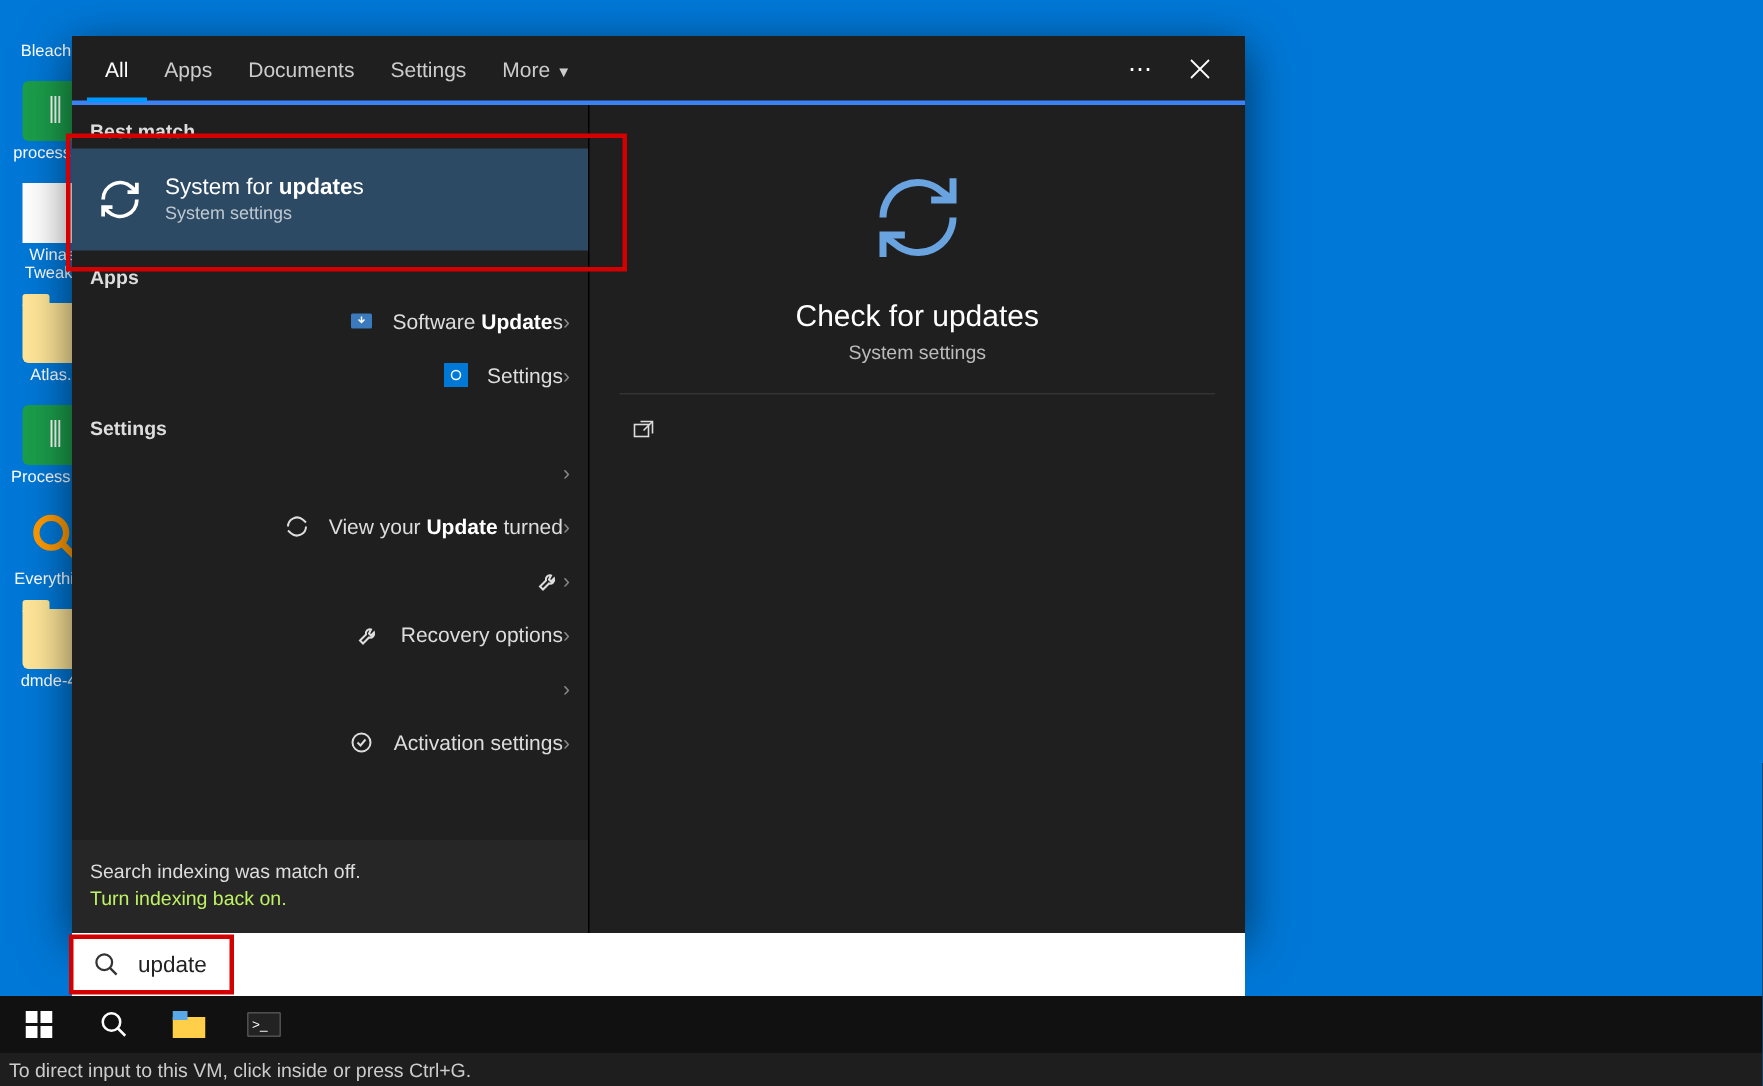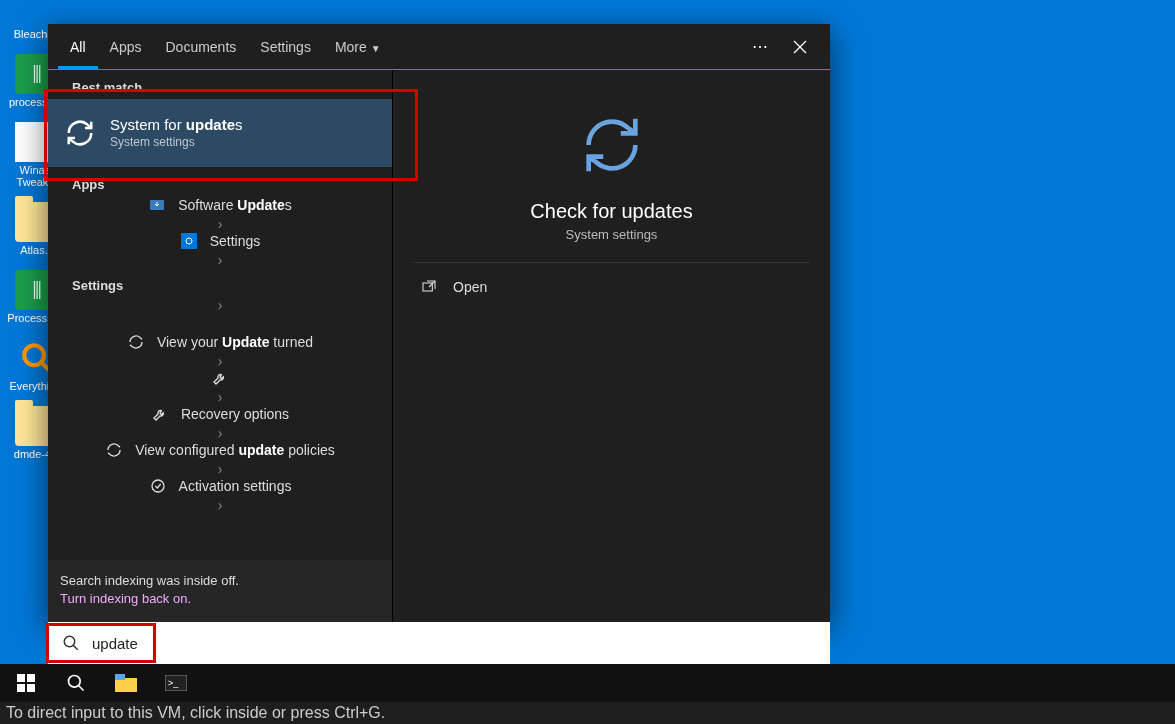--- a/index.html
+++ b/index.html
@@ -20,33 +20,33 @@
   .search-panel {
     position: absolute;
     left: 48px; top: 24px;
     width: 782px; height: 598px;
     background: #1f1f1f;
     display: flex; flex-direction: column;
     box-shadow: 0 8px 30px rgba(0,0,0,0.6);
   }
   .panel-header {
     height: 46px; display: flex; align-items: center; padding: 0 10px;
-    border-bottom: 1px solid #3b82f6;
+    border-bottom: 3px solid #3b82f6;
   }
   .tab { color: #ccc; padding: 0 12px; height: 44px; line-height: 44px; font-size: 14px; cursor: pointer; }
   .tab.active { color: white; border-bottom: 3px solid #0099ff; }
   .tab .chev { font-size: 10px; margin-left: 4px; }
   .header-spacer { flex: 1; }
   .header-btn { width: 40px; height: 46px; color: white; display:flex; align-items:center; justify-content:center; font-size:16px; cursor:pointer; }
 
   .panel-body { flex:1; display:flex; }
   .left-col { width: 344px; display:flex; flex-direction:column; }
   .right-col { flex:1; border-left: 1px solid #000; padding: 40px 20px 0; display:flex; flex-direction:column; align-items:center; }
 
-  .section-label { color: #ddd; font-size: 13px; font-weight:600; padding: 10px 24px 4px; }
+  .section-label { color: #ddd; font-size: 13px; font-weight:600; padding: 10px 12px 4px; }
   .best-match {
     background: #2c4a63;
     height: 68px; display:flex; align-items:center; padding:0 14px;
     cursor: pointer;
     position: relative;
   }
   .best-match .icon-circle {
     width: 36px; height: 36px; display:flex; align-items:center; justify-content:center; margin-right: 12px;
     color: white;
   }
@@ -54,33 +54,33 @@
   .best-match .subtitle { color: #bfc8d0; font-size: 12px; line-height: 1.25; }
 
   .hl-box {
     position: absolute; border: 3px solid #d40000; pointer-events: none;
   }
   .hl-best { left: 44px; top: 89px; width: 374px; height: 92px; }
   .hl-search { left: 46px; top: 623px; width: 110px; height: 40px; }
 
   .result-row {
     height: 36px; display:flex; align-items:center; padding:0 12px; color: #ddd; font-size: 14px;
-    cursor: pointer; justify-content: space-between; flex-direction: column;
+    cursor: pointer; justify-content: flex-end;
   }
   .row-left { display:flex; align-items:center; gap: 12px; overflow:hidden; }
   .row-icon { width: 18px; height: 18px; display:flex; align-items:center; justify-content:center; color:#ddd; flex-shrink:0; }
   .chevr { color: #888; font-size: 14px; }
 
   .indexing-box {
     margin-top: auto;
     padding: 12px 12px 14px; font-size: 13px; line-height: 1.4;
     background: #262626;
   }
   .indexing-box .msg { color: #ddd; }
-  .indexing-box .link { color: #f0abfc; cursor: pointer; }
+  .indexing-box .link { color: #bef264; cursor: pointer; }
 
   
   .preview-icon { width: 90px; height: 70px; color:#6aa4e0; display:flex; align-items:center; justify-content:center; margin-bottom: 20px;}
   .preview-title { color: white; font-size: 20px; margin-bottom: 4px; }
   .preview-sub { color: #bbb; font-size: 13px; margin-bottom: 20px; }
   .preview-divider { width: 100%; border-top:1px solid #333; }
   .action-row { align-self:flex-start; display:flex; align-items:center; gap: 16px; color:#ddd; font-size:14px; padding: 16px 8px; cursor:pointer; width:100%;}
 
   
   .search-bar {
@@ -95,21 +95,21 @@
   
   .taskbar {
     position:absolute; left:0; bottom: 22px; width:100%; height:38px; background:#111;
     display:flex; align-items:center; gap: 6px; padding:0 4px;
   }
   .task-btn { width:44px; height:38px; display:flex; align-items:center; justify-content:center; color:white; cursor:pointer; }
 
   
   .vm-bar {
     position:absolute; left:0; bottom:0; width:100%; height:22px; background:#1e1e1e;
-    color:#ccc; font-size:16px; display:flex; align-items:center; padding:0 6px;
+    color:#ccc; font-size:13px; display:flex; align-items:center; padding:0 6px;
   }
 
   b { font-weight:600; color:inherit; }
   .row-text b { color: white; }
 
   
   svg { display:block; }
 </style>
 </head>
 <body>
@@ -244,46 +244,37 @@
           <span class="row-icon">
               <svg width="16" height="16" viewBox="0 0 24 24" fill="none" stroke="#ddd" stroke-width="2">
                 <path d="M14 7a4 4 0 0 0-5 5l-6 6 3 3 6-6a4 4 0 0 0 5-5l-3 3-2-2z"></path>
               </svg>
             </span>
           <span class="row-text"><span>Recovery options</span></span>
         </div>
         <span class="chevr">›</span>
       </div>
       <div class="result-row">
-        <div class="row-left">
-          <span class="row-icon">
-              <svg width="16" height="16" viewBox="0 0 24 24" fill="none" stroke="#ddd" stroke-width="2">
-                <path d="M3 12a9 9 0 0 1 15-6.7L21 8"></path>
-                <path d="M21 12a9 9 0 0 1-15 6.7L3 16"></path>
-              </svg>
-            </span>
-          <span class="row-text"><span>View configured </span><b><span>update</span></b><span> policies</span></span>
-        </div>
         <span class="chevr">›</span>
       </div>
       <div class="result-row">
         <div class="row-left">
           <span class="row-icon">
               <svg width="16" height="16" viewBox="0 0 24 24" fill="none" stroke="#ddd" stroke-width="2">
                 <circle cx="12" cy="12" r="9"></circle>
                 <path d="M8 12l3 3 5-6"></path>
               </svg>
             </span>
           <span class="row-text"><span>Activation settings</span></span>
         </div>
         <span class="chevr">›</span>
       </div>
 
       <div class="indexing-box">
-        <div class="msg">Search indexing was inside off.</div>
+        <div class="msg">Search indexing was match off.</div>
         <div class="link">Turn indexing back on.</div>
       </div>
     </div>
 
     <div class="right-col">
       <div class="preview-icon">
         <svg width="86" height="70" viewBox="0 0 24 24" fill="none" stroke="#6aa4e0" stroke-width="1.6">
           <path d="M4 12a8 8 0 0 1 13.3-6L20 8"></path>
             <polyline points="20 3 20 8 15 8"></polyline>
           <path d="M20 12a8 8 0 0 1-13.3 6L4 16"></path>
@@ -294,21 +285,20 @@
       <div class="preview-sub">System settings</div>
       <div class="preview-divider"></div>
       <div class="action-row">
         <span>
           <svg width="16" height="16" viewBox="0 0 24 24" fill="none" stroke="#ddd" stroke-width="1.6">
               <rect x="3" y="6" width="14" height="12"></rect>
               <path d="M9 3h12v12"></path>
               <path d="M21 3l-9 9"></path>
             </svg>
         </span>
-        <span style="flex:1">Open</span>
       </div>
     </div>
   </div>
 </div>
 
 <div class="search-bar">
   <span class="sicon">
     <svg width="18" height="18" viewBox="0 0 24 24" fill="none" stroke="#333" stroke-width="2">
         <circle cx="10" cy="10" r="7"></circle>
         <line x1="15" y1="15" x2="21" y2="21"></line>

